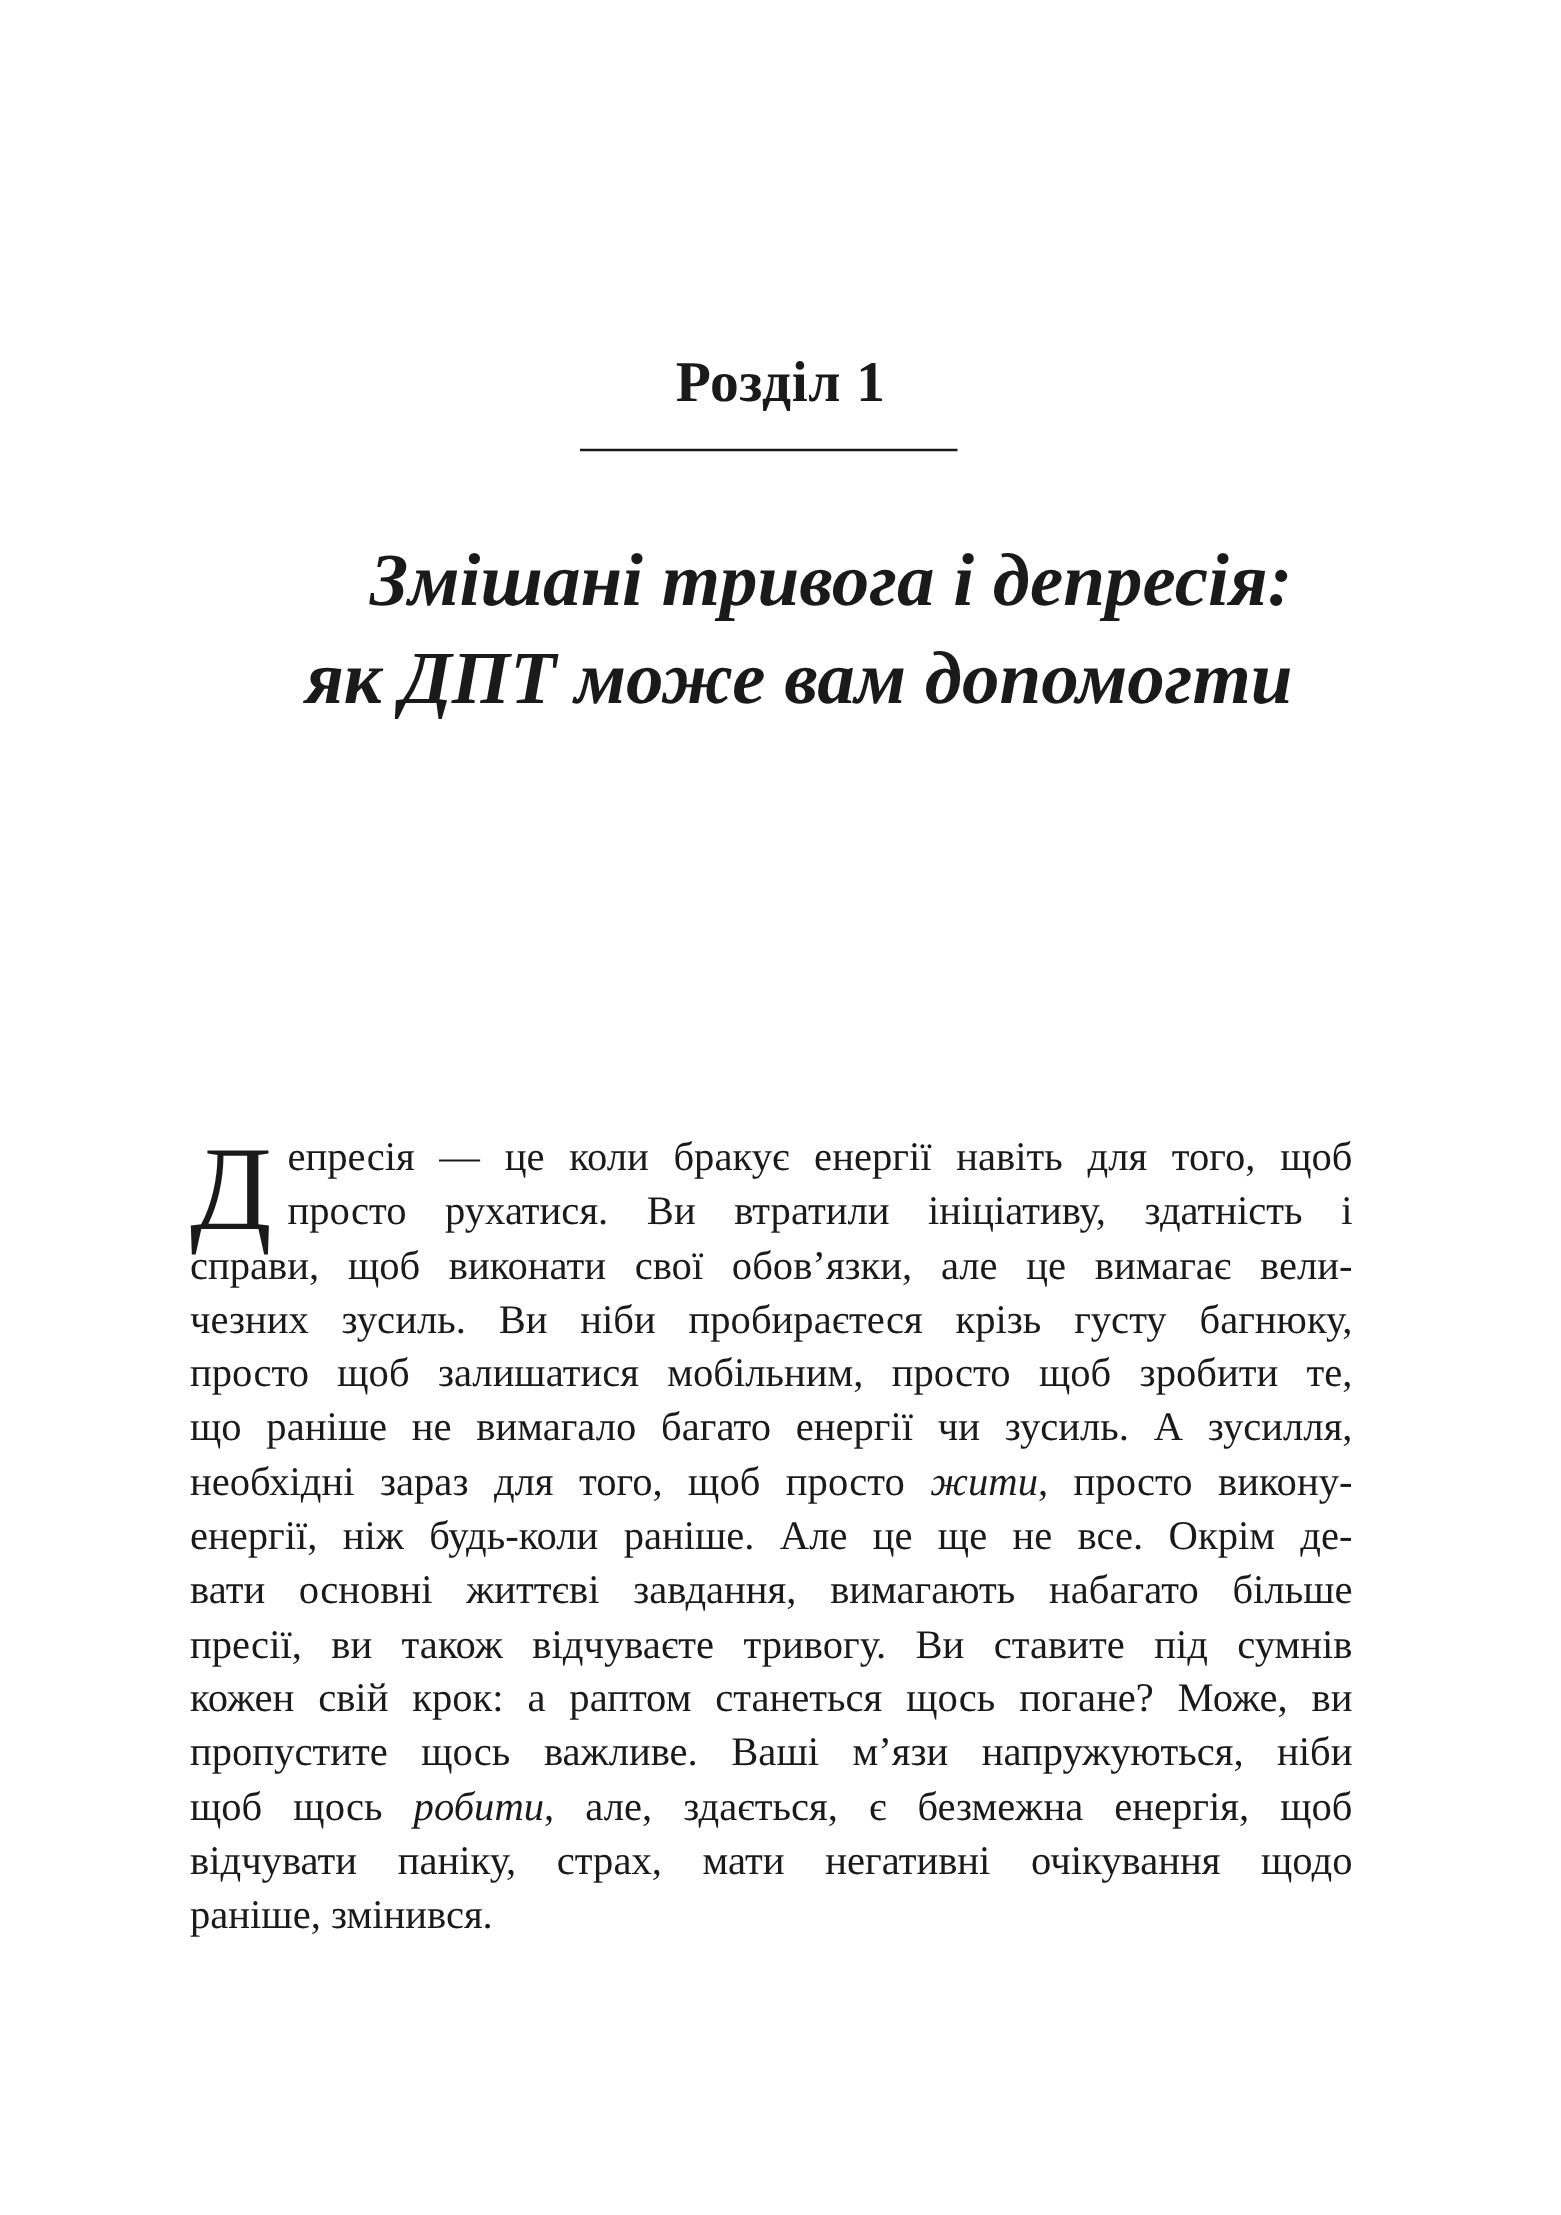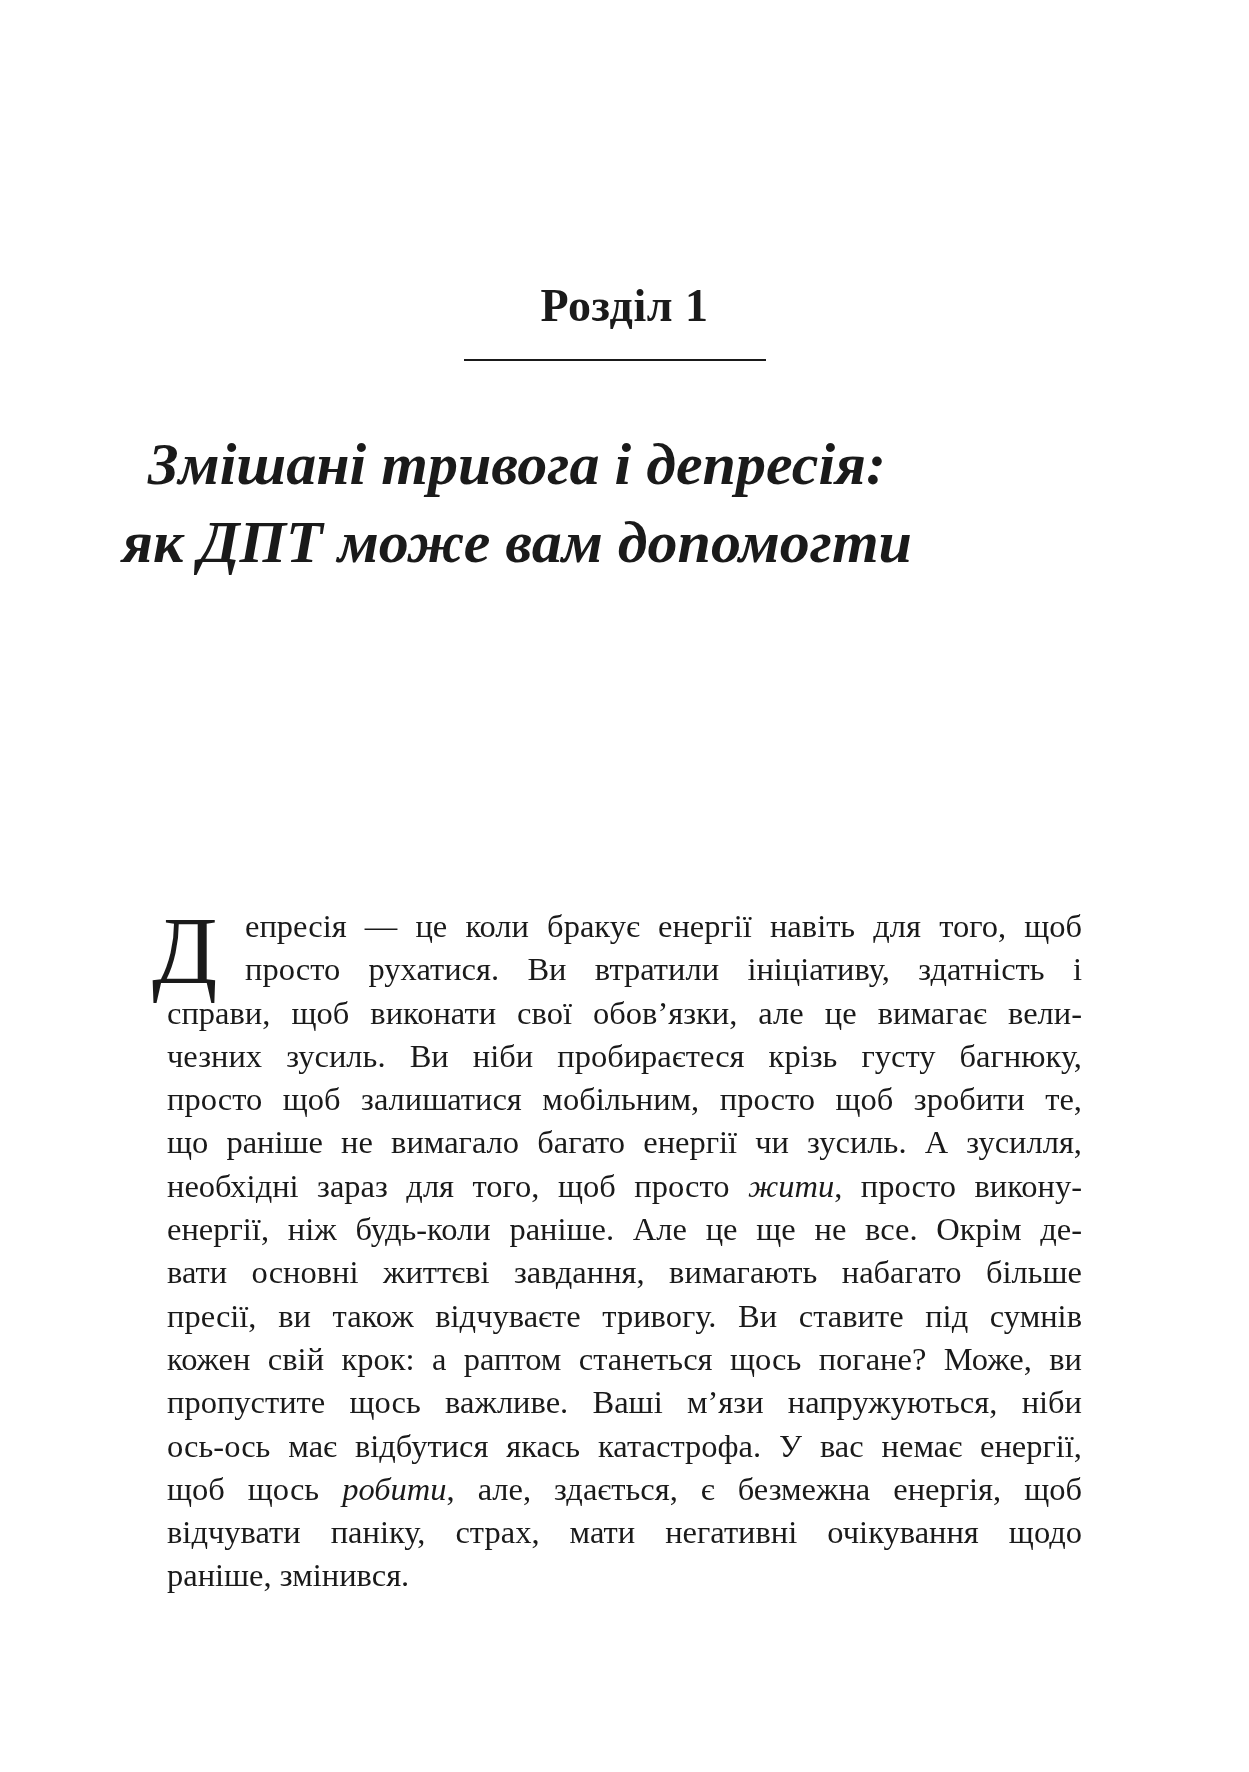--- a/index.html
+++ b/index.html
@@ -32,21 +32,21 @@
     left: 464px;
     width: 302px;
     height: 0;
     border-top: 2px solid #1a1a1a;
   }
   .chapter-title {
     position: absolute;
     top: 425px;
     left: 0;
     width: 1034px;
-    text-align: center;
+    text-align: right;
     font-weight: bold;
     font-style: italic;
     font-size: 60px;
     line-height: 78px;
   }
   .chapter-title div {
     display: block;
   }
   .body-text {
     position: absolute;
@@ -57,21 +57,20 @@
     line-height: 43.3px;
     text-align: justify;
     hyphens: manual;
   }
   .body-text .line {
     display: block;
     text-align: justify;
     text-align-last: justify;
     white-space: nowrap;
     height: 43.3px;
-    margin-left: 15px;
   }
   .body-text .line.last {
     text-align-last: left;
   }
   .body-text .line.indent {
     padding-left: 78px;
   }
   .drop-cap {
     position: absolute;
     left: 0;
@@ -115,19 +114,18 @@
     <div class="line"><span class="line-inner">справи, щоб виконати свої обов’язки, але це вимагає вели-</span></div>
     <div class="line"><span class="line-inner">чезних зусиль. Ви ніби пробираєтеся крізь густу багнюку,</span></div>
     <div class="line"><span class="line-inner">просто щоб залишатися мобільним, просто щоб зробити те,</span></div>
     <div class="line"><span class="line-inner">що раніше не вимагало багато енергії чи зусиль. А зусилля,</span></div>
     <div class="line"><span class="line-inner"><span>необхідні зараз для того, щоб просто </span><em>жити</em><span>, просто викону-</span></span></div>
     <div class="line"><span class="line-inner">енергії, ніж будь-коли раніше. Але це ще не все. Окрім де-</span></div>
     <div class="line"><span class="line-inner">вати основні життєві завдання, вимагають набагато більше</span></div>
     <div class="line"><span class="line-inner">пресії, ви також відчуваєте тривогу. Ви ставите під сумнів</span></div>
     <div class="line"><span class="line-inner">кожен свій крок: а раптом станеться щось погане? Може, ви</span></div>
     <div class="line"><span class="line-inner">пропустите щось важливе. Ваші м’язи напружуються, ніби</span></div>
-    <div class="line"><span class="line-inner">ось-ось має відбутися якась катастрофа. У вас немає енергії,</span></div>
     <div class="line"><span class="line-inner"><span>щоб щось </span><em>робити</em><span>, але, здається, є безмежна енергія, щоб</span></span></div>
     <div class="line"><span class="line-inner">відчувати паніку, страх, мати негативні очікування щодо</span></div>
     <div class="line last"><span class="line-inner">раніше, змінився.</span></div>
   </div>
 
 </div>
 
 </body></html>

